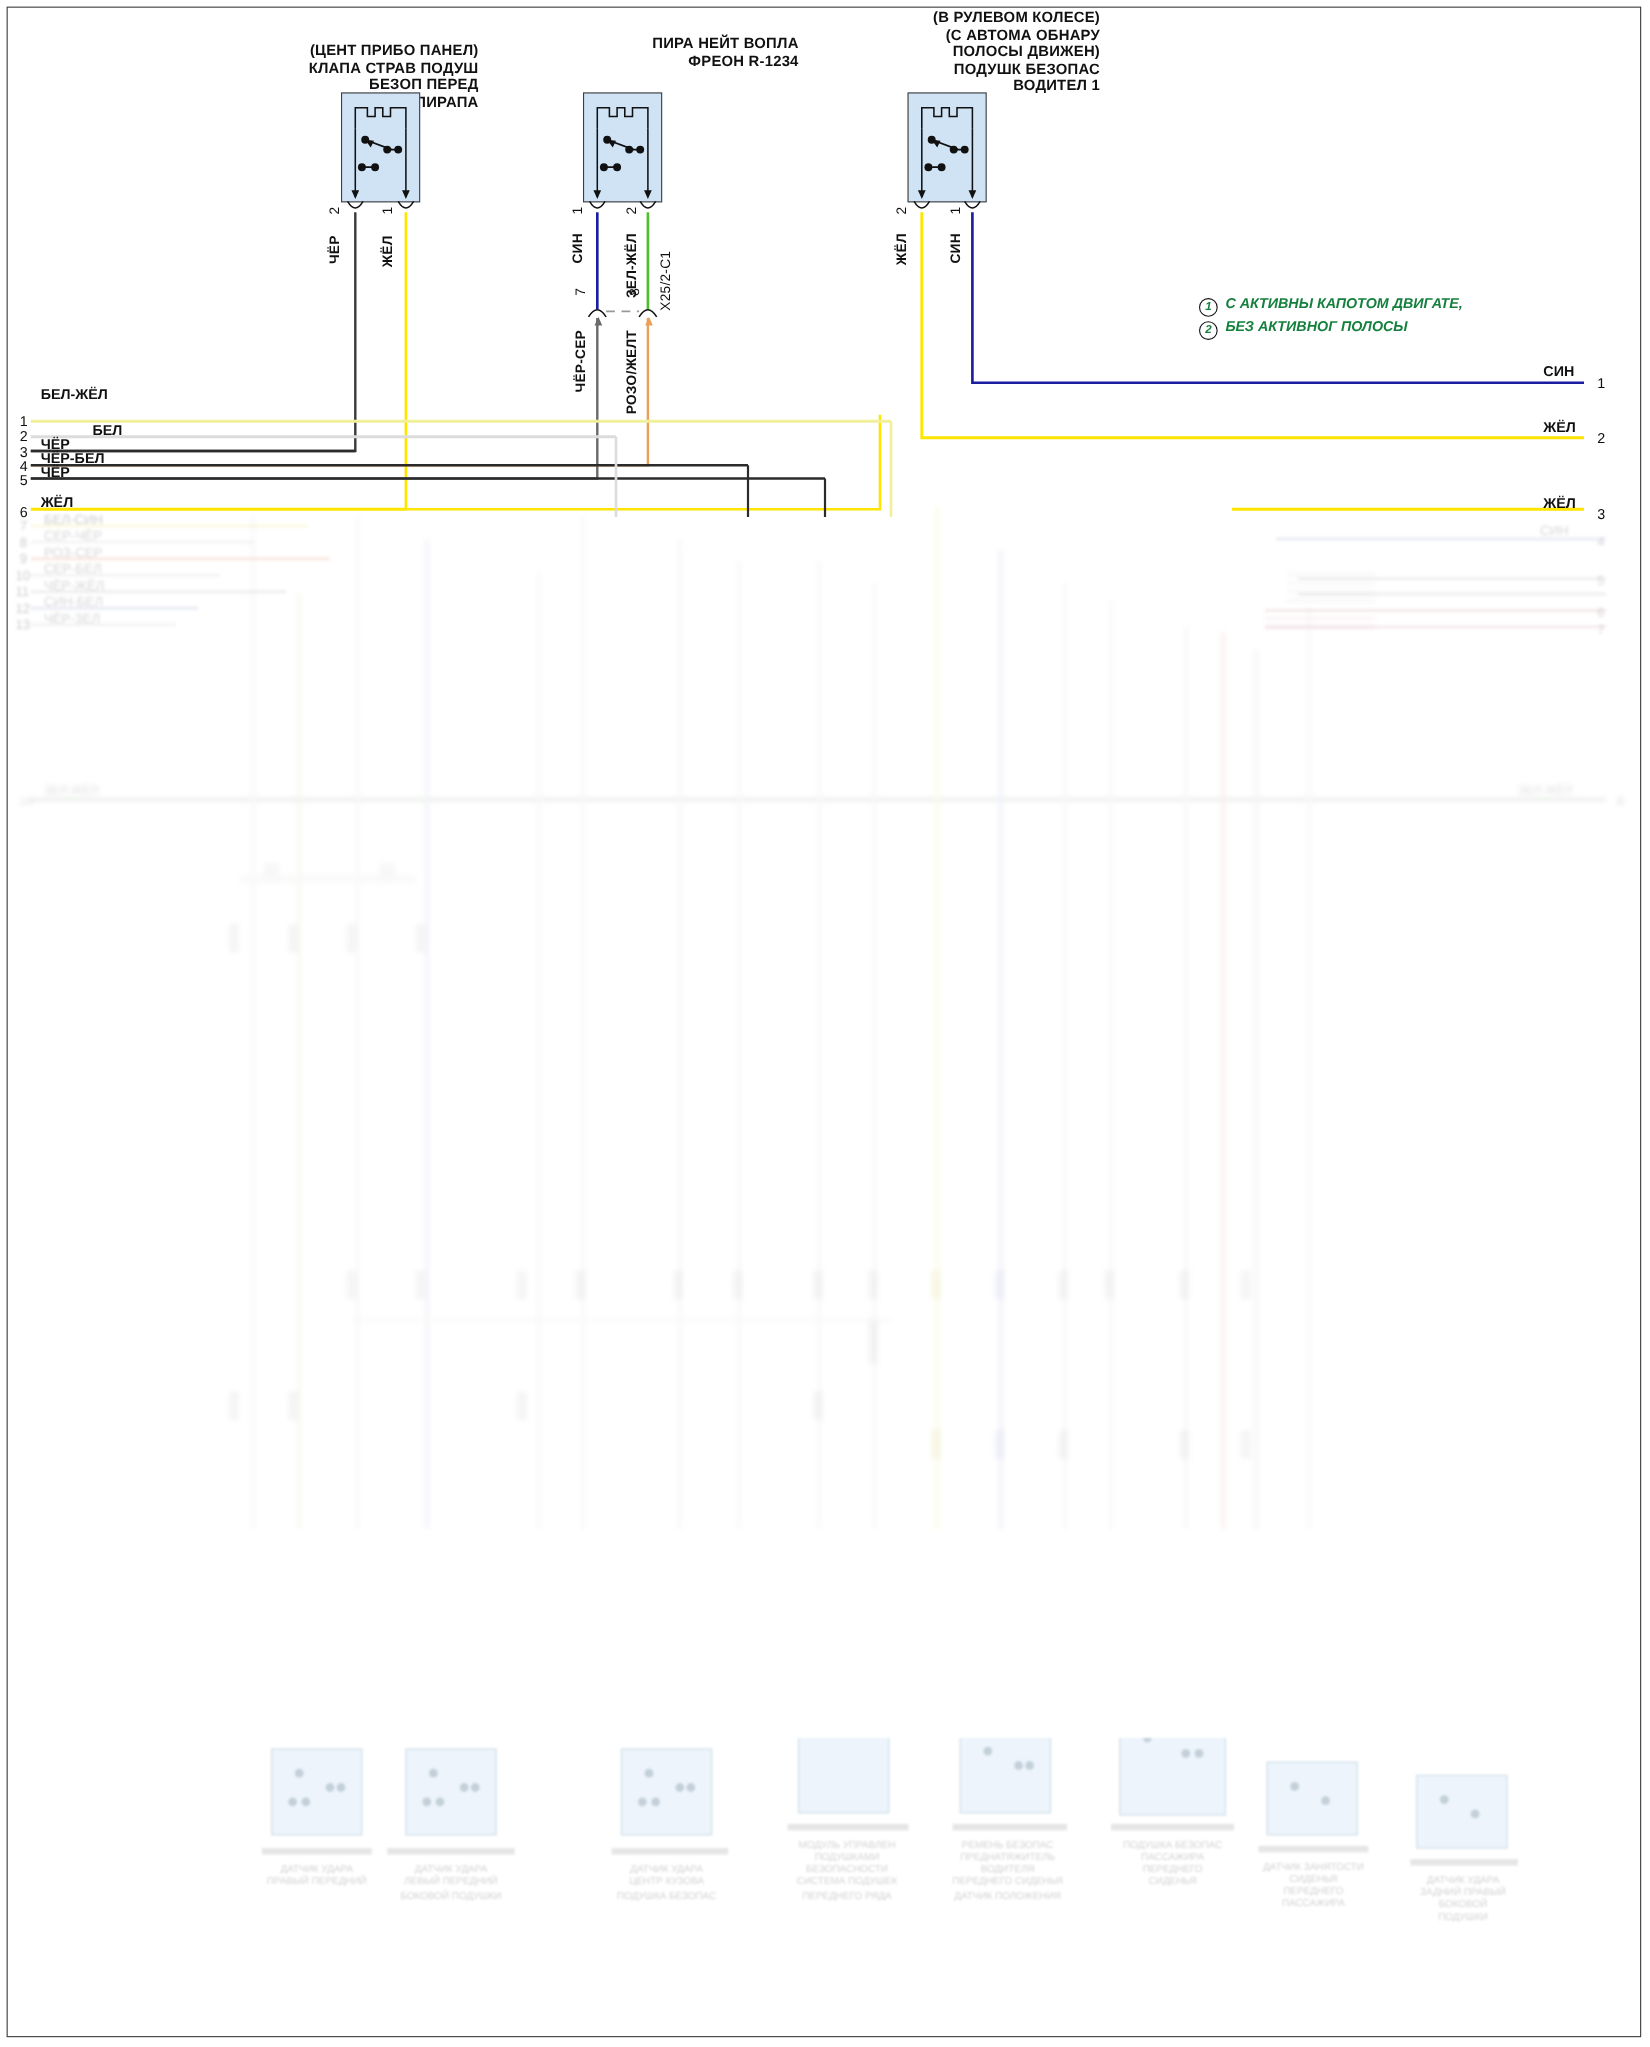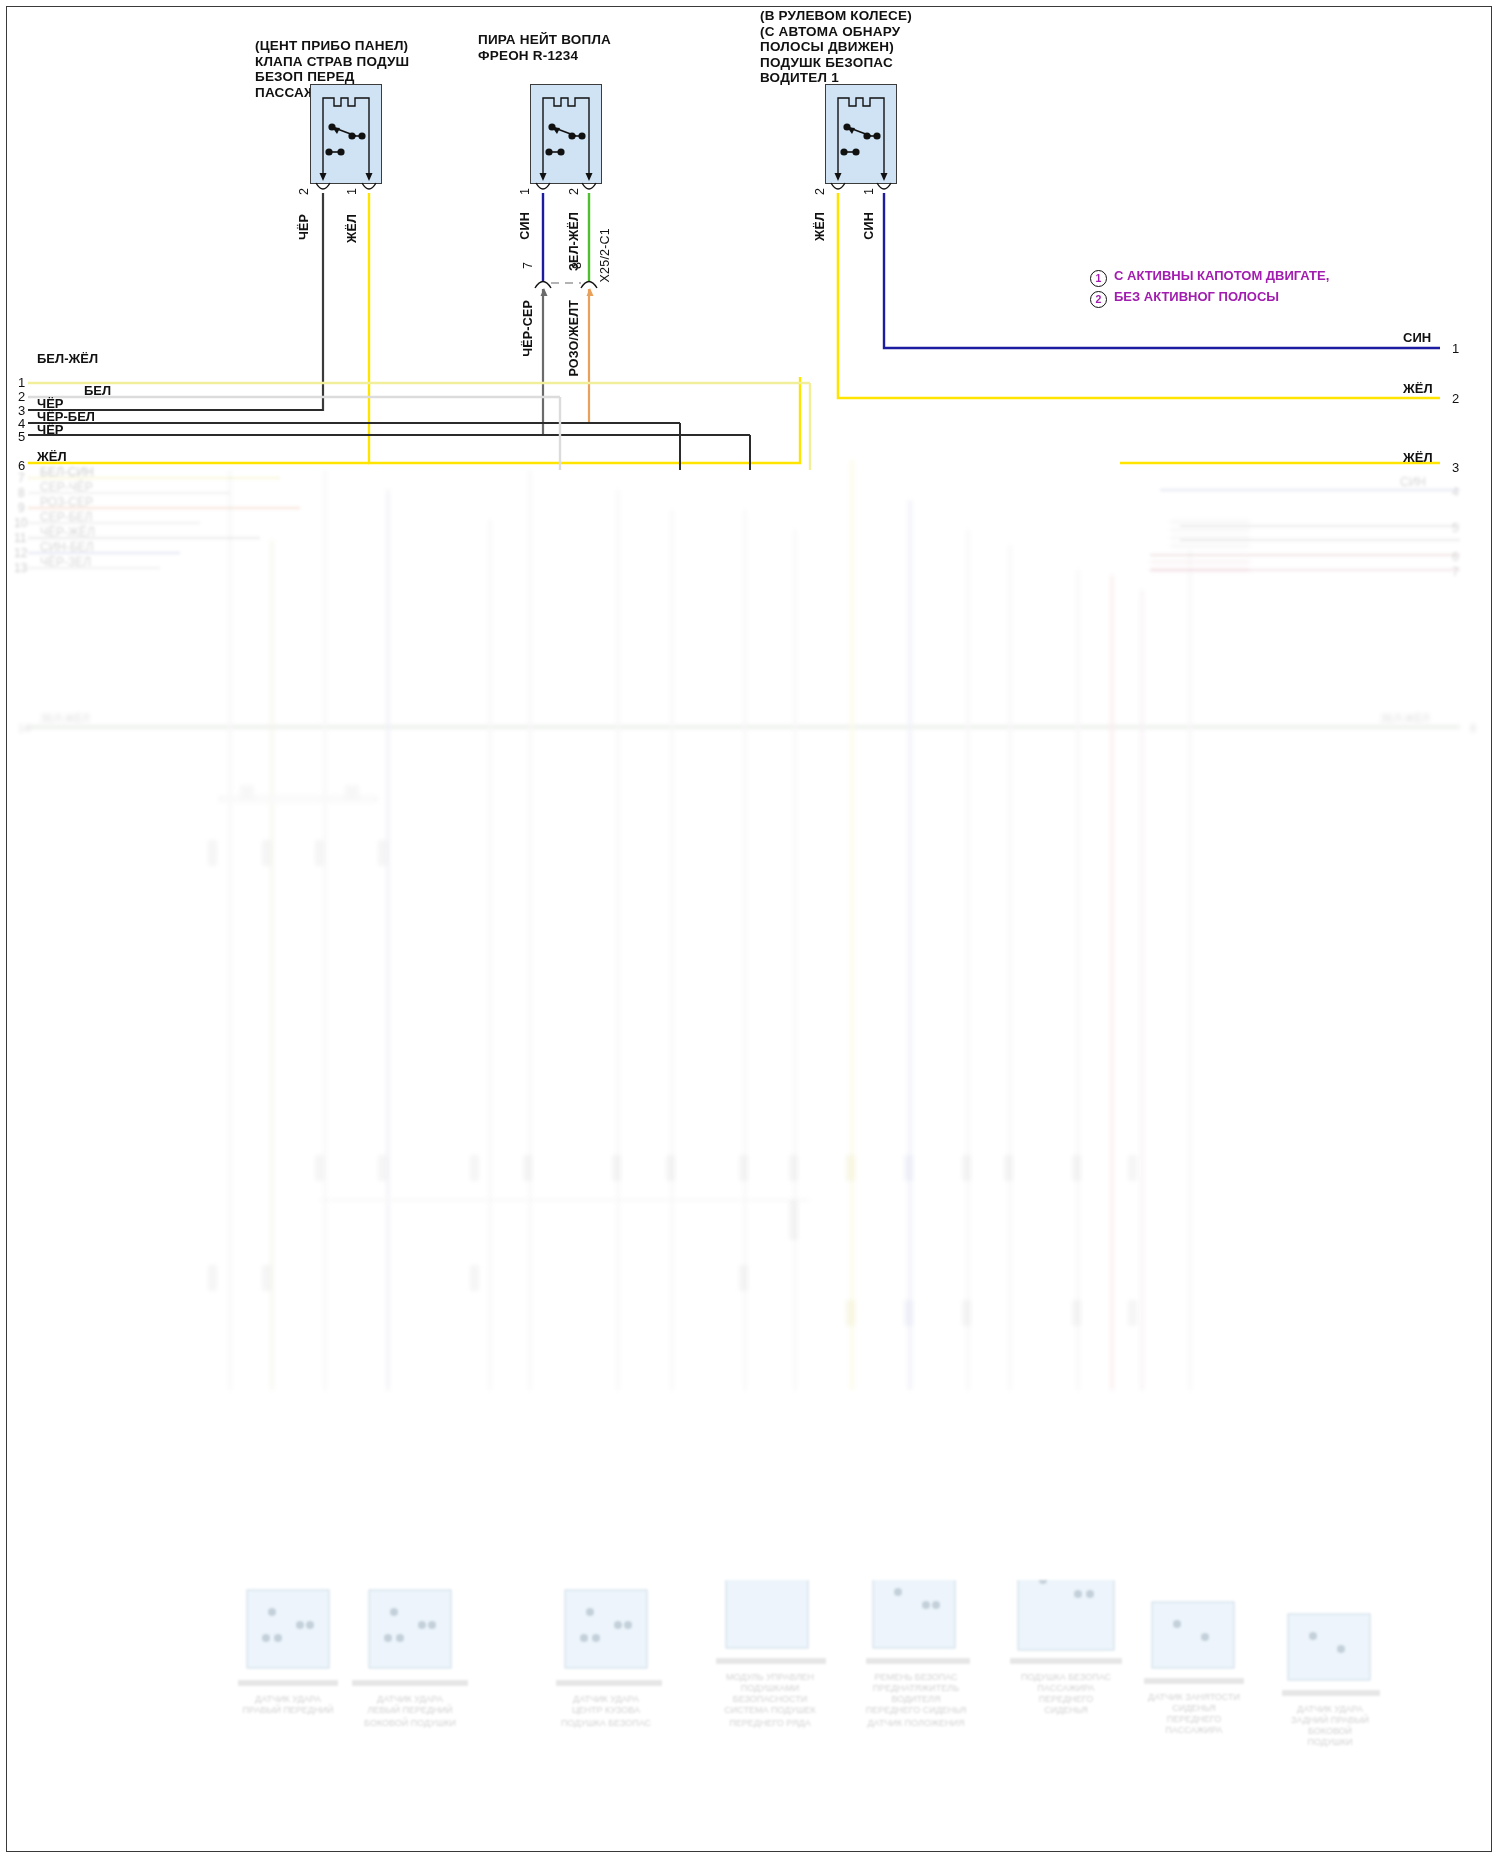--- a/index.html
+++ b/index.html
@@ -1,28 +1,28 @@
 <!DOCTYPE html>
 <html><head>
 <meta charset="utf-8">
 <style>
   html,body{margin:0;padding:0;background:#ffffff;}
   body{font-family:"Liberation Sans",sans-serif;}
   #page{position:relative;width:1500px;height:1861px;background:#fff;overflow:hidden;}
   #frame{position:absolute;left:6px;top:6px;width:1486px;height:1846px;border:1px solid #3a3a3a;box-sizing:border-box;}
 
-  .cmp-title{position:absolute;text-align:left;font-size:13.5px;font-weight:700;color:#111;line-height:15.5px;letter-spacing:.2px;white-space:pre-line;}
+  .cmp-title{position:absolute;text-align:right;font-size:13.5px;font-weight:700;color:#111;line-height:15.5px;letter-spacing:.2px;white-space:pre-line;}
   .cmp-box{position:absolute;background:#cfe3f5;border:1.4px solid #3c3c3c;box-sizing:border-box;}
   .sw{position:absolute;}
   .vlabel{position:absolute;font-size:12.5px;font-weight:700;color:#111;writing-mode:vertical-rl;transform:rotate(180deg);white-space:nowrap;letter-spacing:.2px;}
   .pinnum{position:absolute;font-size:12.5px;font-weight:400;color:#111;writing-mode:vertical-rl;transform:rotate(180deg);white-space:nowrap;}
   .hlabel{position:absolute;font-size:13px;font-weight:700;color:#111;white-space:nowrap;}
   .hnum{position:absolute;font-size:13px;color:#111;white-space:nowrap;}
 
-  .note-row{position:absolute;font-size:13px;font-weight:700;color:#a21caf;white-space:nowrap;}
+  .note-row{position:absolute;font-size:13px;font-weight:700;color:#15803d;white-space:nowrap;font-style:italic;}
   .circnum{display:inline-block;width:15px;height:15px;line-height:14px;text-align:center;border:1.3px solid #111;border-radius:50%;font-size:10.5px;font-weight:700;margin-right:7px;vertical-align:-2px;}
 
   .faded{opacity:.30;filter:blur(1.6px);}
   .faded2{opacity:.20;filter:blur(2.2px);}
   .faded3{opacity:.45;filter:blur(1.1px);}
 
   .credit{position:absolute;left:14px;bottom:6px;font-size:8px;color:#b9b9b9;}
 </style>
 </head>
 <body>

